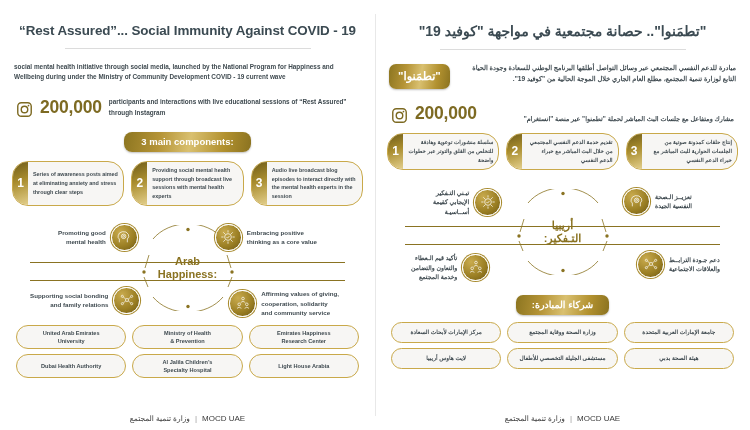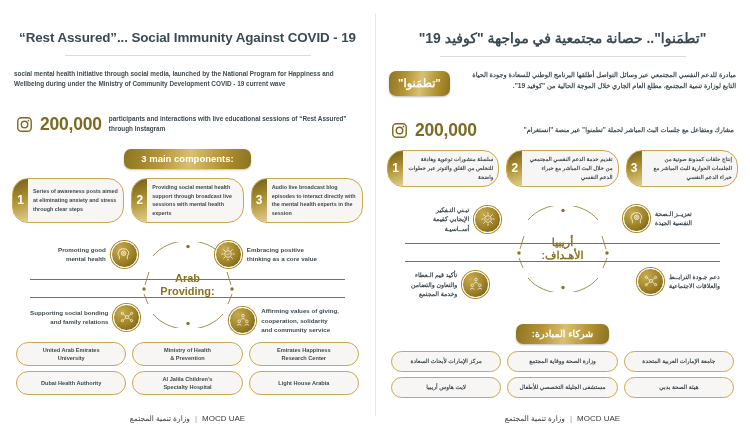--- a/index.html
+++ b/index.html
@@ -16,21 +16,21 @@
   
   #center-divider {
     position: absolute; left: 375px; top: 14px;
     width: 1px; height: 402px; background: #e8e8e8;
   }
 
   
   .title {
     text-align: center; font-size: 13.4px; font-weight: bold;
     color: #3b4a52; letter-spacing: -0.1px;
-    padding-top: 30px; white-space: nowrap;
+    padding-top: 23px; white-space: nowrap;
   }
   .panel.ar .title { font-size: 14px; }
   .title-rule {
     width: 246px; height: 1px; background: #dcdcdc;
     margin: 10px auto 0 auto;
   }
 
   
   .gold-badge {
     display: inline-block;
@@ -43,30 +43,30 @@
   }
 
   
   .intro-row { display: flex; align-items: flex-start; gap: 8px; margin-top: 13px; padding: 0 4px; }
   .panel.ar .intro-row { flex-direction: row-reverse; }
   .intro-badge { font-size: 11.5px; padding: 5px 9px 6px 9px; flex: 0 0 auto; margin-top: 1px; }
   .intro-text { font-size: 6.4px; line-height: 1.62; color: #3f4a50; font-weight: bold; flex: 1; }
   .panel.ar .intro-text { text-align: right; font-size: 6.6px; }
 
   
-  .stat-row { display: flex; align-items: center; gap: 7px; margin-top: 24px; padding: 0 6px; }
+  .stat-row { display: flex; align-items: flex-end; gap: 7px; margin-top: 14px; padding: 0 6px; }
   .panel.ar .stat-row { flex-direction: row-reverse; }
   .ig-icon { flex: 0 0 auto; width: 17px; height: 17px; }
   .stat-num { font-size: 17.5px; font-weight: bold; color: #7d6a22; letter-spacing: -0.2px; flex: 0 0 auto; }
   .stat-text { font-size: 6.4px; line-height: 1.6; color: #3f4a50; font-weight: bold; flex: 1; }
   .panel.ar .stat-text { text-align: right; }
 
   
   .sec-head { text-align: center; margin-top: 13px; }
-  .sec-head .gold-badge { font-size: 9.5px; padding: 4px 17px 5px 17px; }
+  .sec-head .gold-badge { font-size: 9.5px; padding: 4px 17px 5px 17px; border-radius: 8px; }
 
   
   .cards { display: flex; gap: 7px; margin-top: 9px; padding: 0 2px; }
   .panel.ar .cards { flex-direction: row-reverse; }
   .card {
     flex: 1; display: flex; align-items: stretch;
     background: #f7f6f4;
     border: 0.8px solid #c9a94a;
     border-radius: 16px;
     overflow: hidden;
@@ -128,21 +128,21 @@
   .panel.ar .n4 { left: 26px;  bottom: 0px; flex-direction: row-reverse; }
   .panel.ar .n4 .lbl { text-align: right; }
 
   .arc {
     position: absolute; left: 50%; top: 50%;
     transform: translate(-50%,-50%);
     width: 126px; height: 86px; z-index: 2; pointer-events: none;
   }
 
   
-  .partners-head { text-align: center; margin-top: 24px; }
+  .partners-head { text-align: center; margin-top: 12px; }
   .partners-head .gold-badge { font-size: 9.5px; padding: 4px 16px 5px 16px; }
   .p-grid {
     display: grid; grid-template-columns: 1fr 1fr 1fr;
     gap: 5px 6px; margin-top: 7px; padding: 0 6px;
   }
   .p-cell {
     background: #f7f6f4;
     border: 0.8px solid #c9a94a;
     border-radius: 13px;
     min-height: 21px;
@@ -222,21 +222,21 @@
         <path d="M24 30 L20 43" stroke="#8a7322" stroke-width="0.8" fill="none"></path>
         <path d="M102 30 L106 43" stroke="#8a7322" stroke-width="0.8" fill="none"></path>
         <circle cx="19" cy="47" r="1.7" fill="#8a7322"></circle>
         <circle cx="107" cy="47" r="1.7" fill="#8a7322"></circle>
         <path d="M19 52 L23 62" stroke="#8a7322" stroke-width="0.8" fill="none"></path>
         <path d="M107 52 L103 62" stroke="#8a7322" stroke-width="0.8" fill="none"></path>
       </svg>
 
       <div class="obj-center">
         <div>Arab</div>
-        <div>Providing:</div>
+        <div>Happiness:</div>
       </div>
 
       <div class="obj-node n1">
         <span class="lbl">Promoting good
 mental health</span>
         <span class="circ">
           <svg viewBox="0 0 24 24" width="16" height="16" fill="none" stroke="#fff" stroke-width="1.1">
             <path d="M5 20 L5 15 Q2.5 13.5 3.2 10.2 Q4 5 9.5 4 Q16 3 18.5 8 Q20.5 12 17 15 L17 20"></path>
             <circle cx="11.5" cy="11" r="3.4"></circle>
             <circle cx="11.5" cy="11" r="1.4"></circle>
@@ -362,21 +362,21 @@
         <path d="M24 30 L20 43" stroke="#8a7322" stroke-width="0.8" fill="none"></path>
         <path d="M102 30 L106 43" stroke="#8a7322" stroke-width="0.8" fill="none"></path>
         <circle cx="19" cy="47" r="1.7" fill="#8a7322"></circle>
         <circle cx="107" cy="47" r="1.7" fill="#8a7322"></circle>
         <path d="M19 52 L23 62" stroke="#8a7322" stroke-width="0.8" fill="none"></path>
         <path d="M107 52 L103 62" stroke="#8a7322" stroke-width="0.8" fill="none"></path>
       </svg>
 
       <div class="obj-center">
         <div>أريبيا</div>
-        <div>الأهـداف:</div>
+        <div>التـفكير:</div>
       </div>
 
       <div class="obj-node n1">
         <span class="lbl">تعزيــز الـصحة
 النفسية الجيدة</span>
         <span class="circ">
           <svg viewBox="0 0 24 24" width="16" height="16" fill="none" stroke="#fff" stroke-width="1.1">
             <path d="M5 20 L5 15 Q2.5 13.5 3.2 10.2 Q4 5 9.5 4 Q16 3 18.5 8 Q20.5 12 17 15 L17 20"></path>
             <circle cx="11.5" cy="11" r="3.4"></circle>
             <circle cx="11.5" cy="11" r="1.4"></circle>

